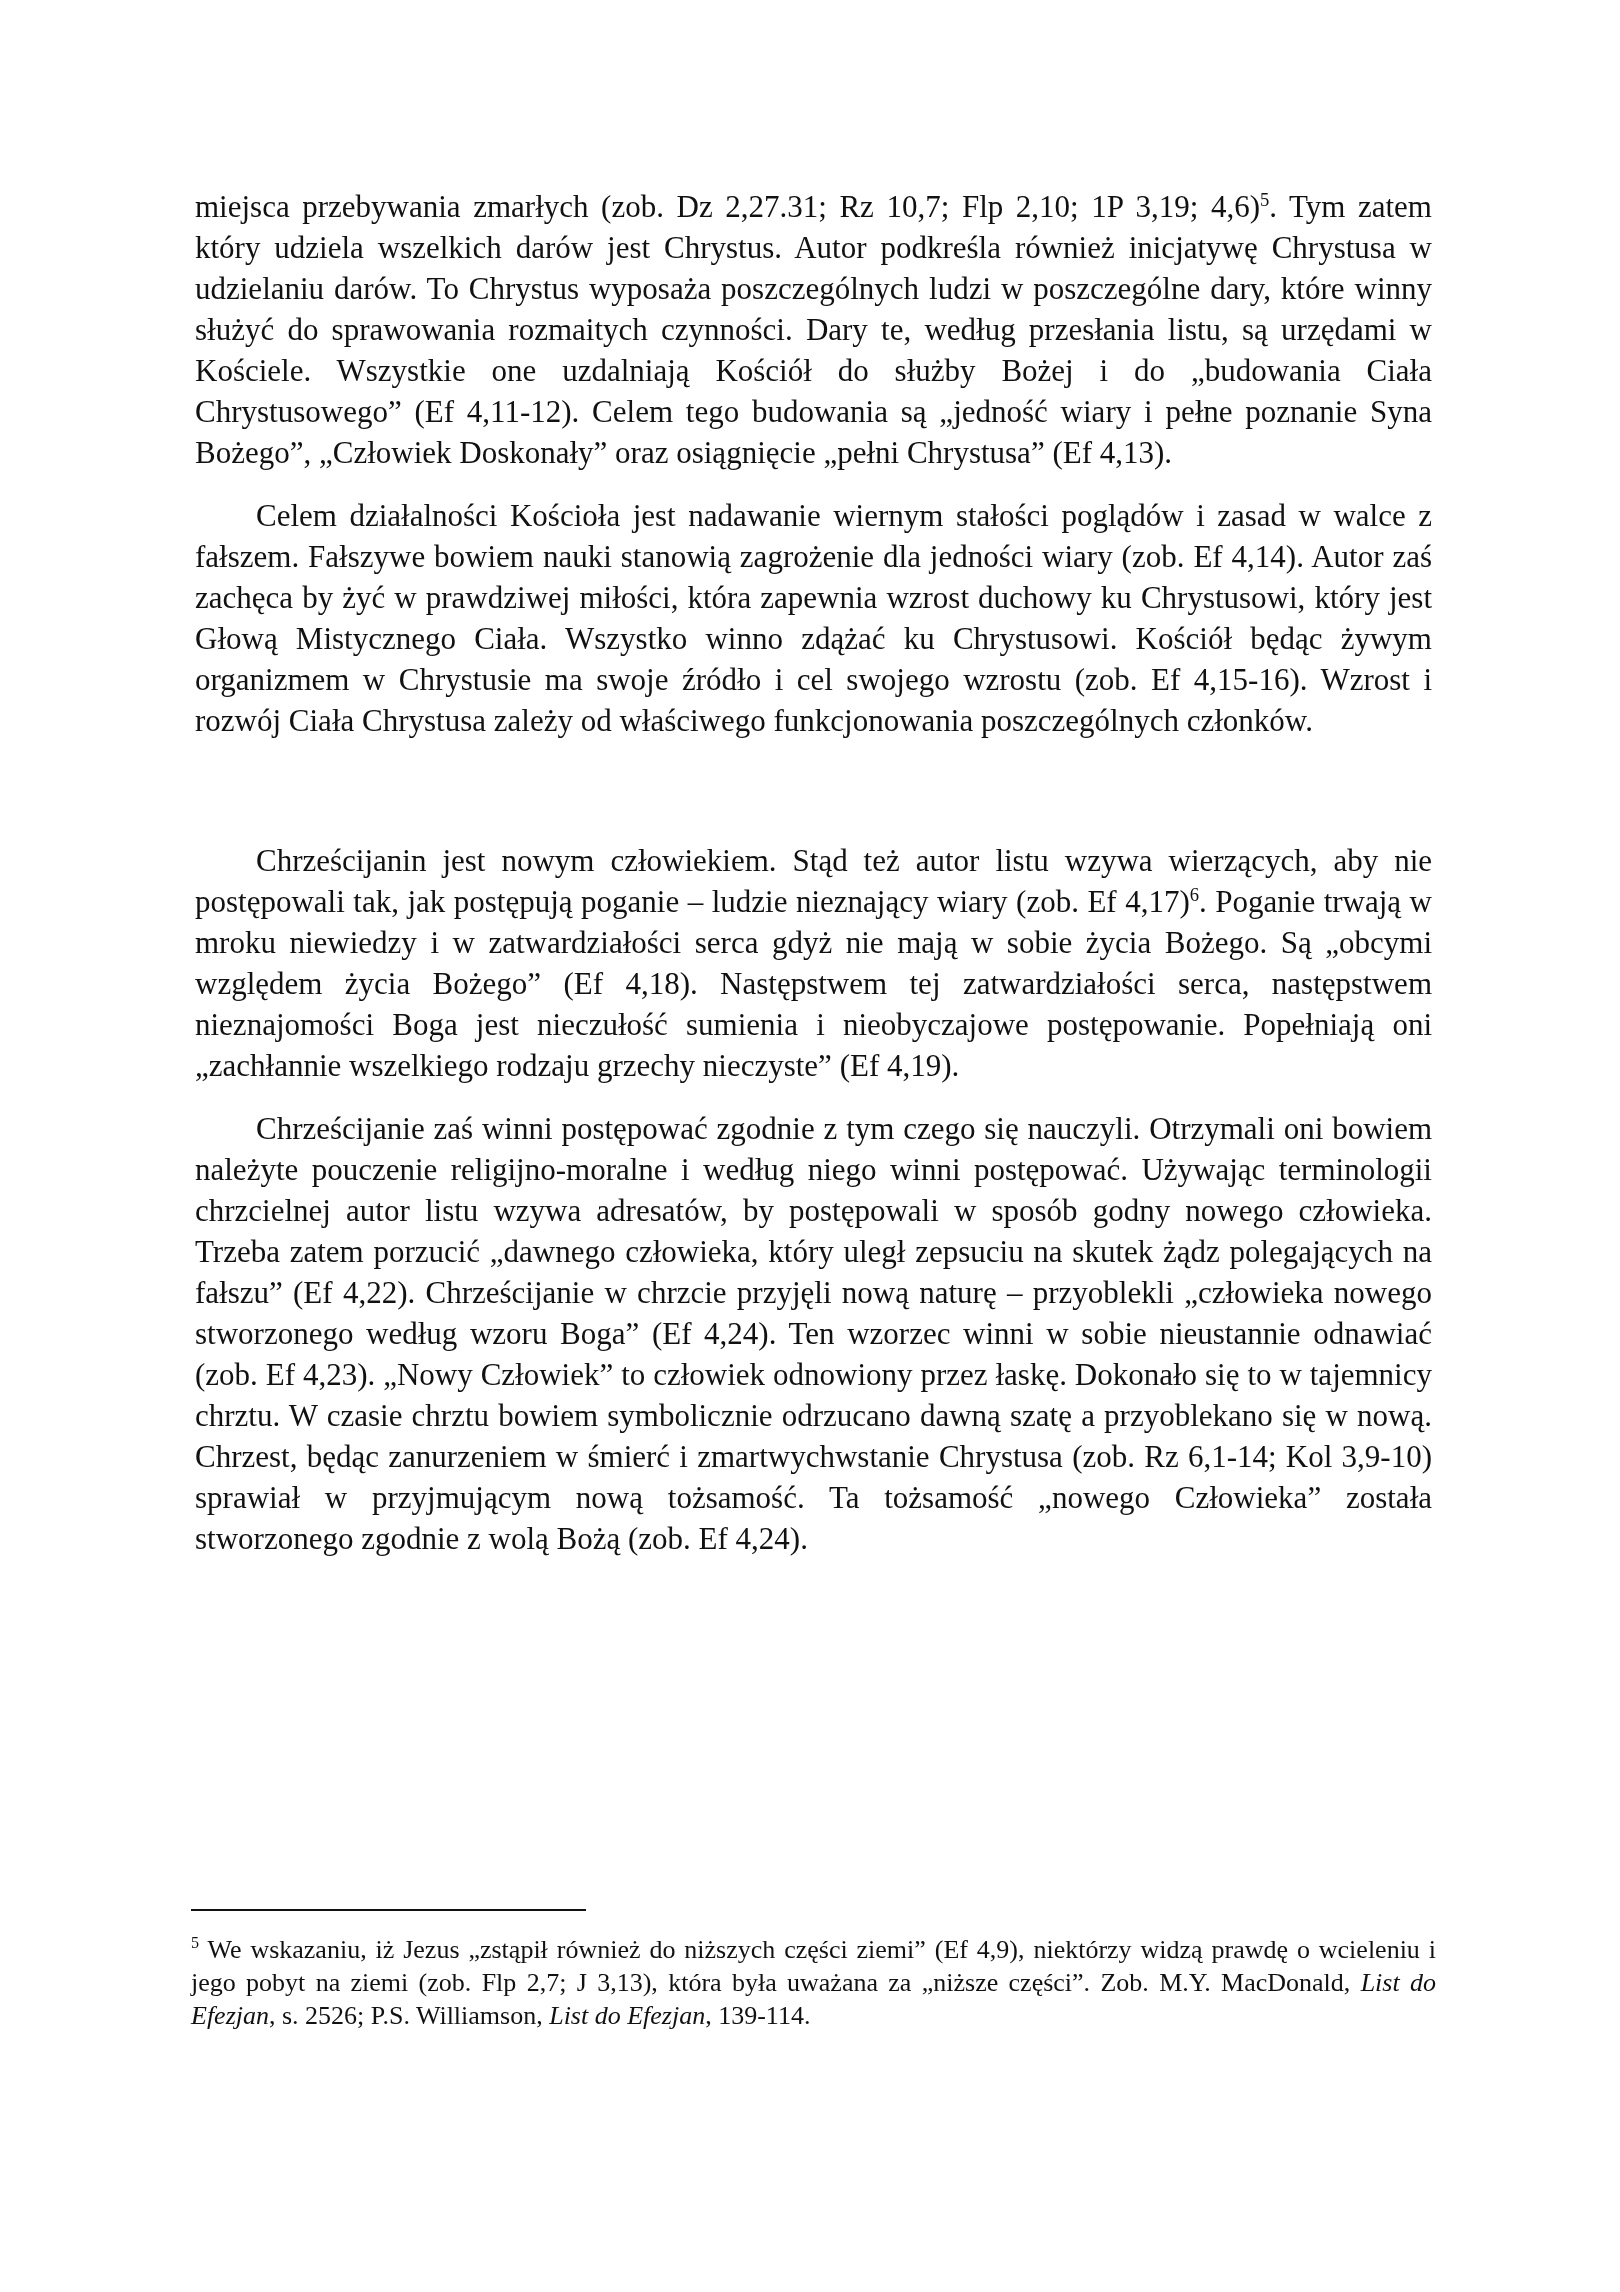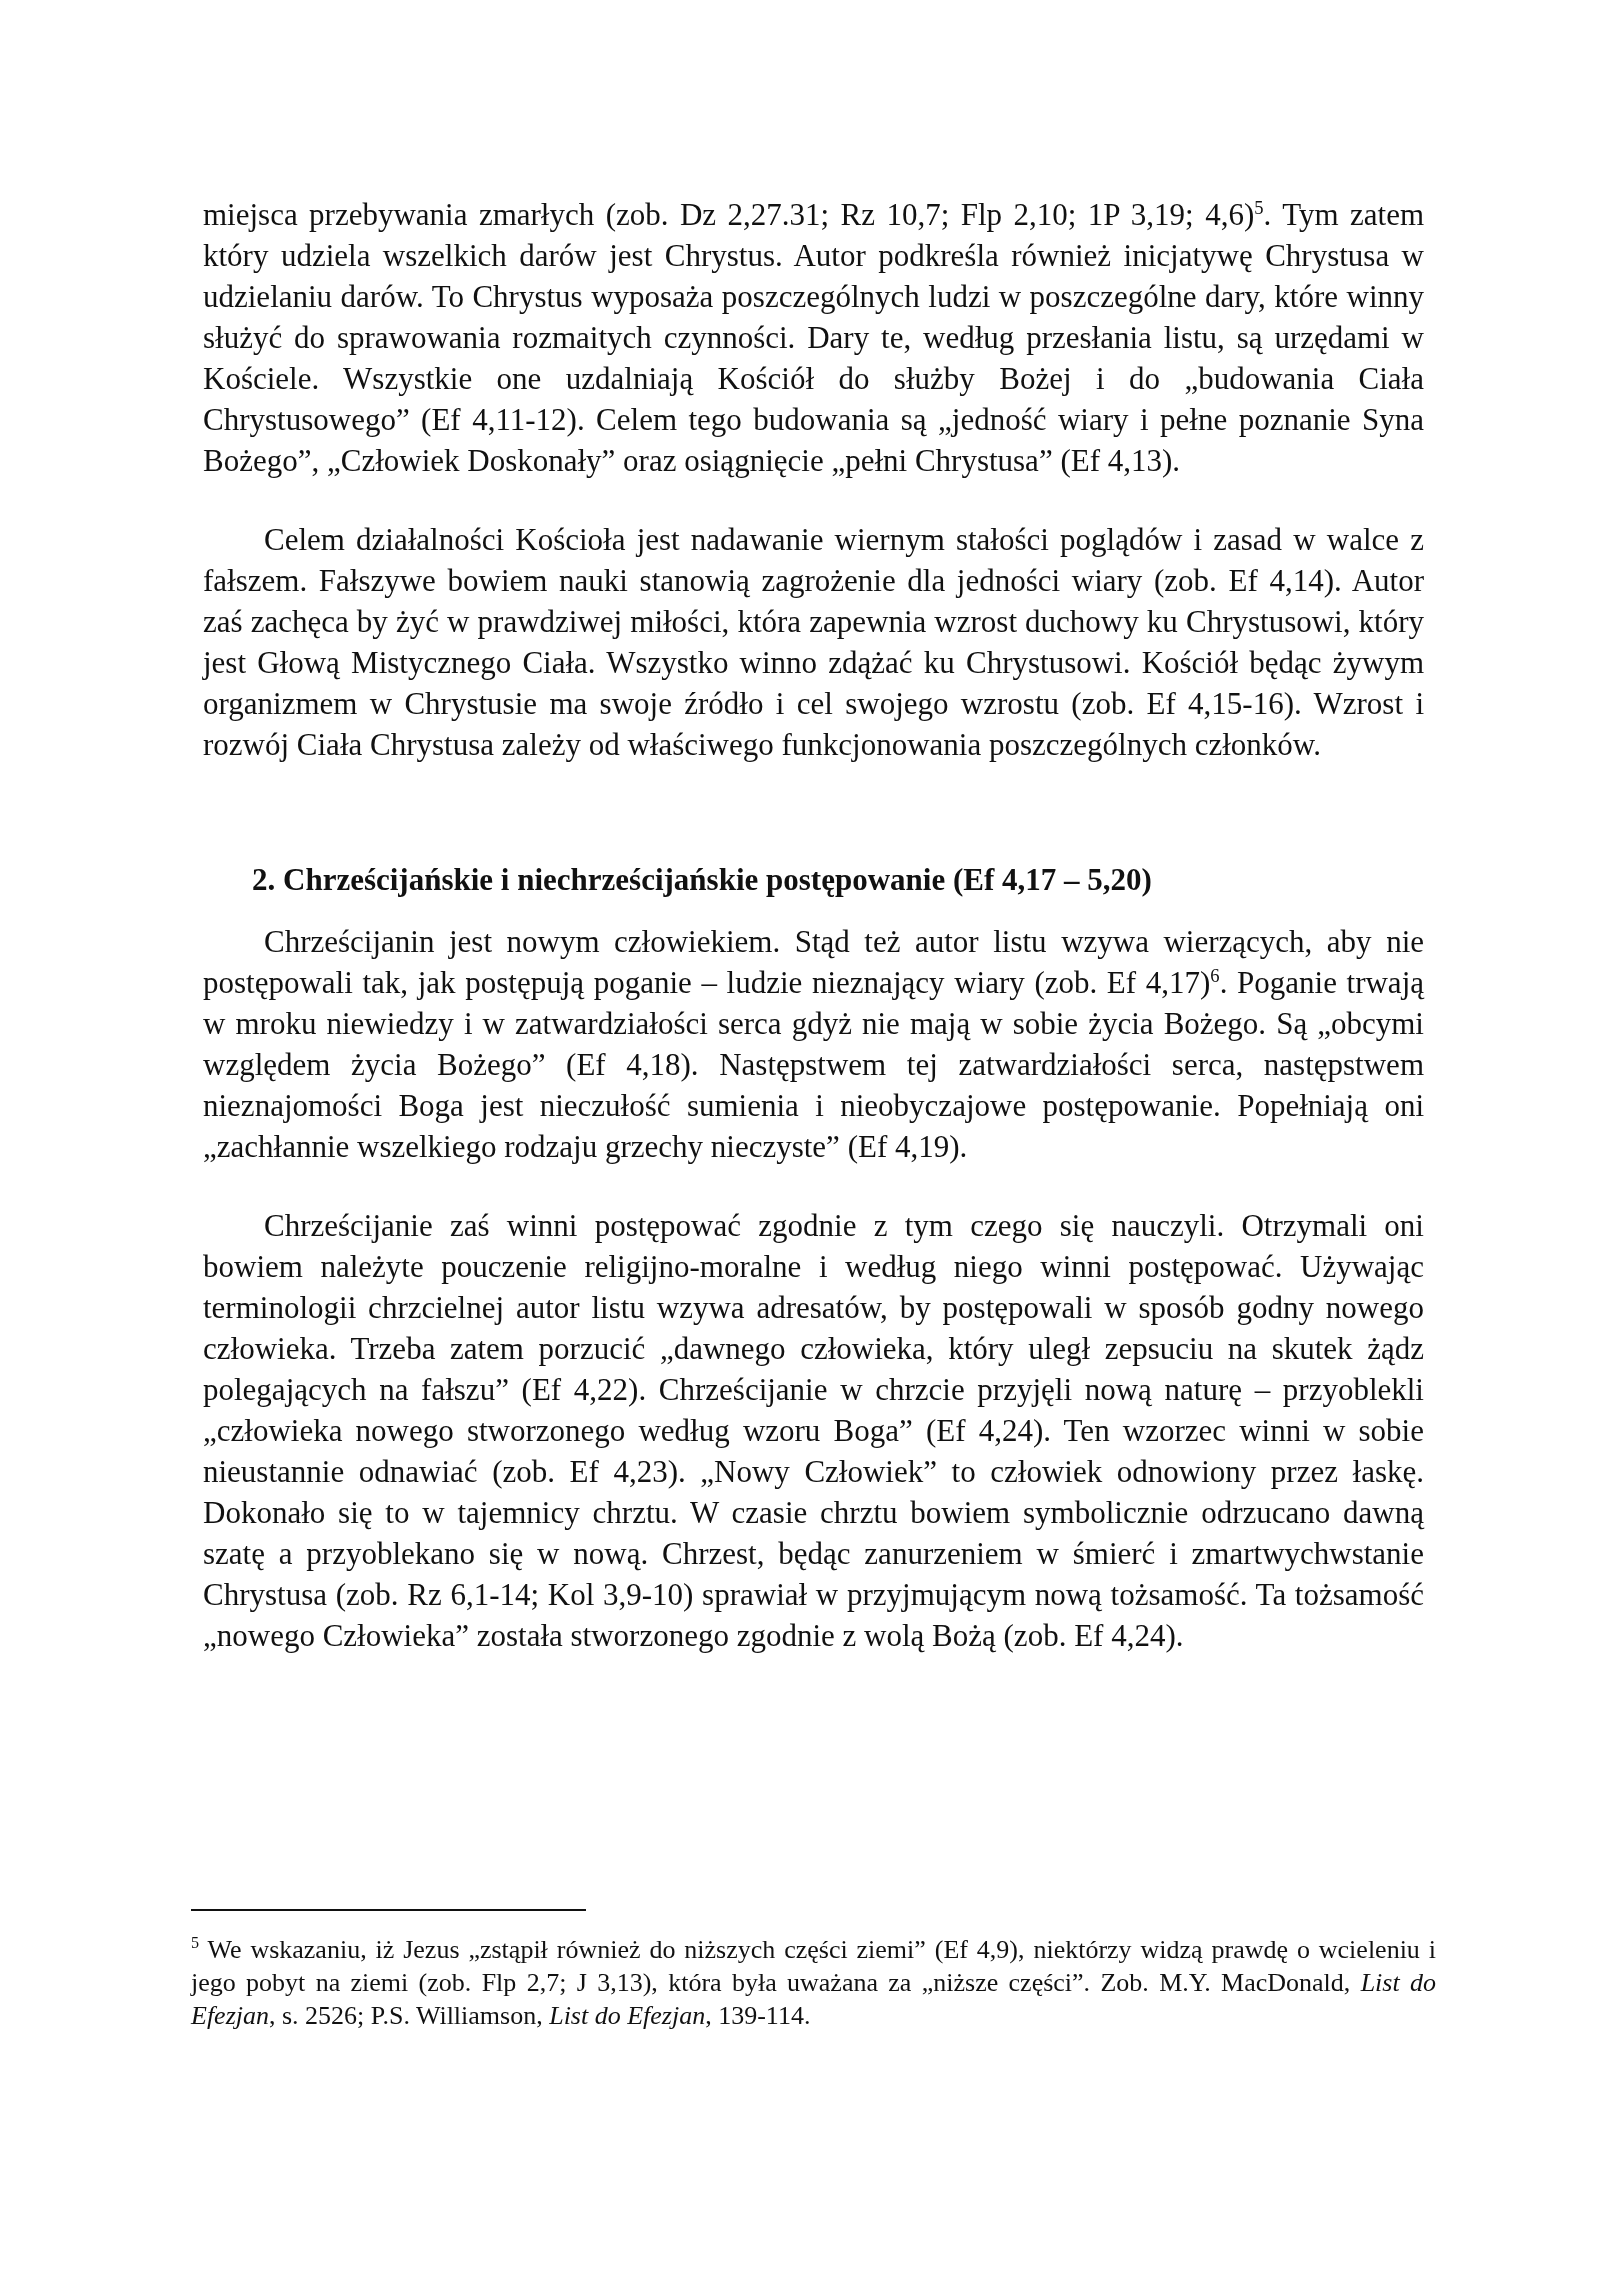--- a/index.html
+++ b/index.html
@@ -18,21 +18,21 @@
     .page {
       position: absolute;
       left: 191px;
       top: 182px;
       width: 1245px;
     }
     .para {
       font-size: 31px;
       line-height: 41px;
       text-align: justify;
-      margin: 12px;
+      margin: 4px;
     }
     .para.indent {
       text-indent: 61px;
     }
     .gap {
       height: 13.7px;
     }
     .section-title {
       font-size: 31px;
       line-height: 41px;
@@ -68,21 +68,20 @@
     }
   </style>
 </head>
 <body>
 
 <div class="page">
   <p class="para"><span>miejsca przebywania zmarłych (zob. Dz 2,27.31; Rz 10,7; Flp 2,10; 1P 3,19; 4,6)</span><sup>5</sup><span>. Tym zatem który udziela wszelkich darów jest Chrystus. Autor podkreśla również inicjatywę Chrystusa w udzielaniu darów. To Chrystus wyposaża poszczególnych ludzi w poszczególne dary, które winny służyć do sprawowania rozmaitych czynności. Dary te, według przesłania listu, są urzędami w Kościele. Wszystkie one uzdalniają Kościół do służby Bożej i do „budowania Ciała Chrystusowego” (Ef 4,11-12). Celem tego budowania są „jedność wiary i pełne poznanie Syna Bożego”, „Człowiek Doskonały” oraz osiągnięcie „pełni Chrystusa” (Ef 4,13).</span></p>
   <div class="gap"></div>
   <p class="para indent">Celem działalności Kościoła jest nadawanie wiernym stałości poglądów i zasad w walce z fałszem. Fałszywe bowiem nauki stanowią zagrożenie dla jedności wiary (zob. Ef 4,14). Autor zaś zachęca by żyć w prawdziwej miłości, która zapewnia wzrost duchowy ku Chrystusowi, który jest Głową Mistycznego Ciała. Wszystko winno zdążać ku Chrystusowi. Kościół będąc żywym organizmem w Chrystusie ma swoje źródło i cel swojego wzrostu (zob. Ef 4,15-16). Wzrost i rozwój Ciała Chrystusa zależy od właściwego funkcjonowania poszczególnych członków.</p>
   <div style="height:82px"></div>
-  <h2 class="section-title">2. Chrześcijańskie i niechrześcijańskie postępowanie (Ef 4,17 – 5,20)</h2>
   <div style="height:9.8px"></div>
   <p class="para indent"><span>Chrześcijanin jest nowym człowiekiem. Stąd też autor listu wzywa wierzących, aby nie postępowali tak, jak postępują poganie – ludzie nieznający wiary (zob. Ef 4,17)</span><sup>6</sup><span>. Poganie trwają w mroku niewiedzy i w zatwardziałości serca gdyż nie mają w sobie życia Bożego. Są „obcymi względem życia Bożego” (Ef 4,18). Następstwem tej zatwardziałości serca, następstwem nieznajomości Boga jest nieczułość sumienia i nieobyczajowe postępowanie. Popełniają oni „zachłannie wszelkiego rodzaju grzechy nieczyste” (Ef 4,19).</span></p>
   <div class="gap"></div>
   <p class="para indent">Chrześcijanie zaś winni postępować zgodnie z tym czego się nauczyli. Otrzymali oni bowiem należyte pouczenie religijno-moralne i według niego winni postępować. Używając terminologii chrzcielnej autor listu wzywa adresatów, by postępowali w sposób godny nowego człowieka. Trzeba zatem porzucić „dawnego człowieka, który uległ zepsuciu na skutek żądz polegających na fałszu” (Ef 4,22). Chrześcijanie w chrzcie przyjęli nową naturę – przyoblekli „człowieka nowego stworzonego według wzoru Boga” (Ef 4,24). Ten wzorzec winni w sobie nieustannie odnawiać (zob. Ef 4,23). „Nowy Człowiek” to człowiek odnowiony przez łaskę. Dokonało się to w tajemnicy chrztu. W czasie chrztu bowiem symbolicznie odrzucano dawną szatę a przyoblekano się w nową. Chrzest, będąc zanurzeniem w śmierć i zmartwychwstanie Chrystusa (zob. Rz 6,1-14; Kol 3,9-10) sprawiał w przyjmującym nową tożsamość. Ta tożsamość „nowego Człowieka” została stworzonego zgodnie z wolą Bożą (zob. Ef 4,24).</p>
 </div>
 
 <div class="footnotes">
   <div class="fn-rule"></div>
   <p class="fn"><sup>5</sup><span> We wskazaniu, iż Jezus „zstąpił również do niższych części ziemi” (Ef 4,9), niektórzy widzą prawdę o wcieleniu i jego pobyt na ziemi (zob. Flp 2,7; J 3,13), która była uważana za „niższe części”. Zob. M.Y. MacDonald, </span><i>List do Efezjan</i><span>, s. 2526; P.S. Williamson, </span><i>List do Efezjan</i><span>, 139-114.</span></p>
 </div>

